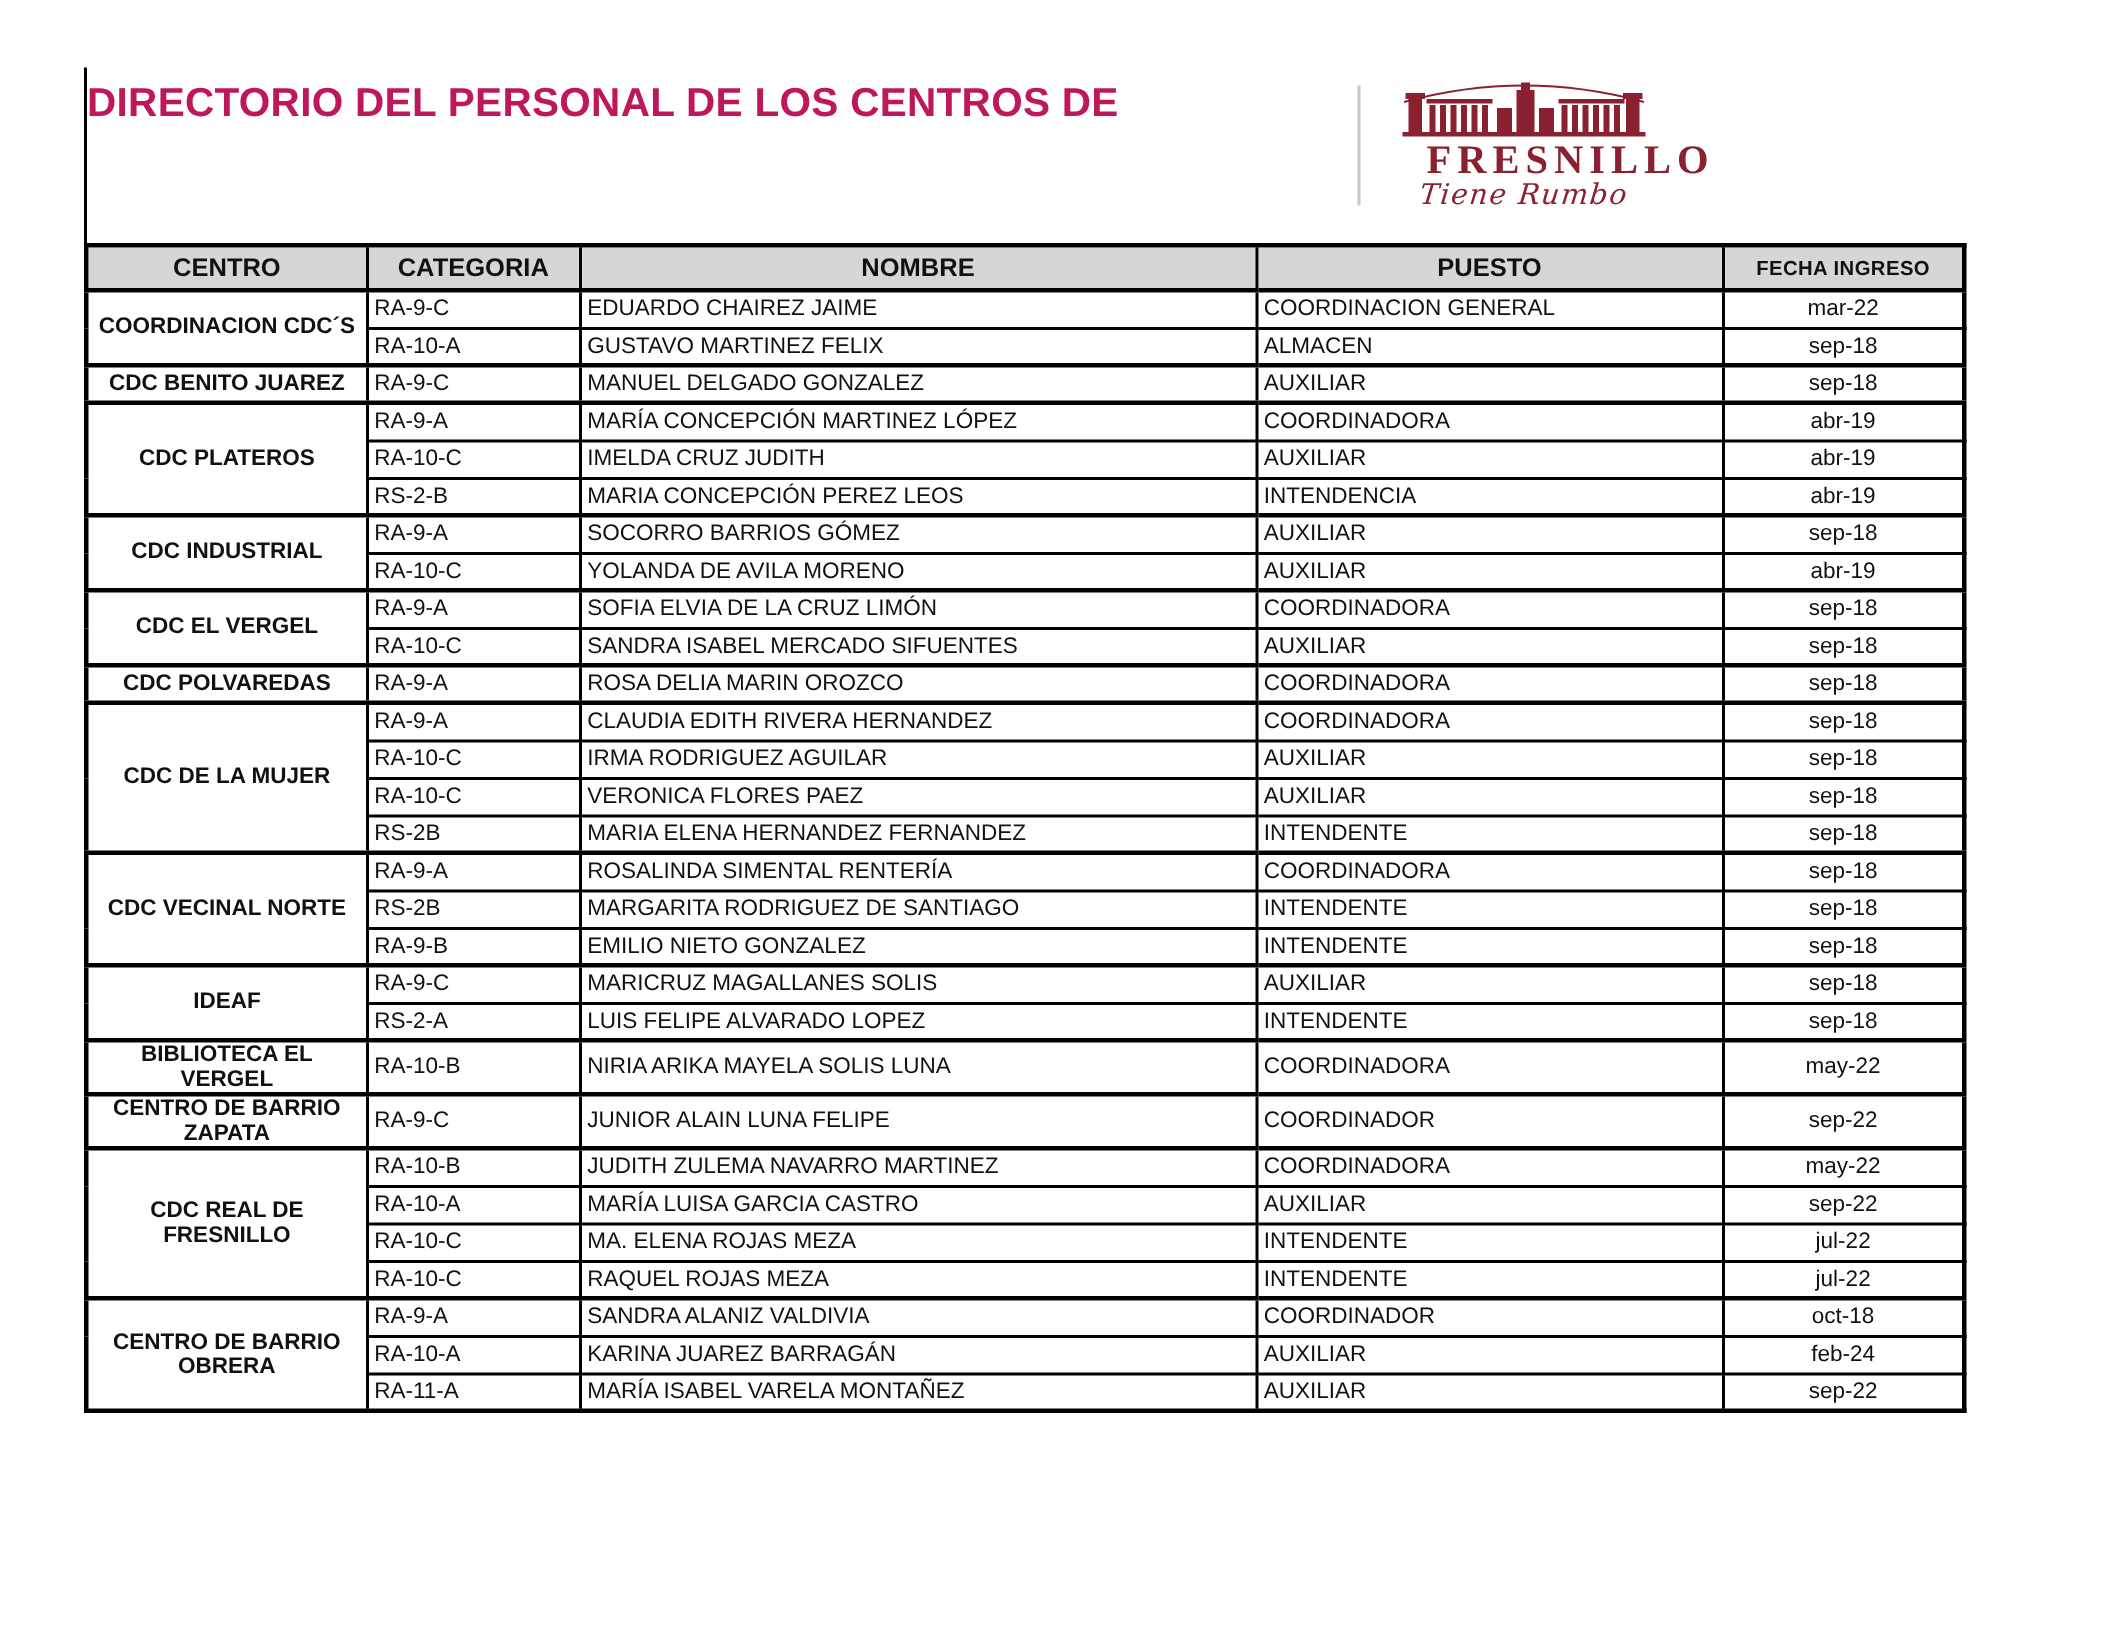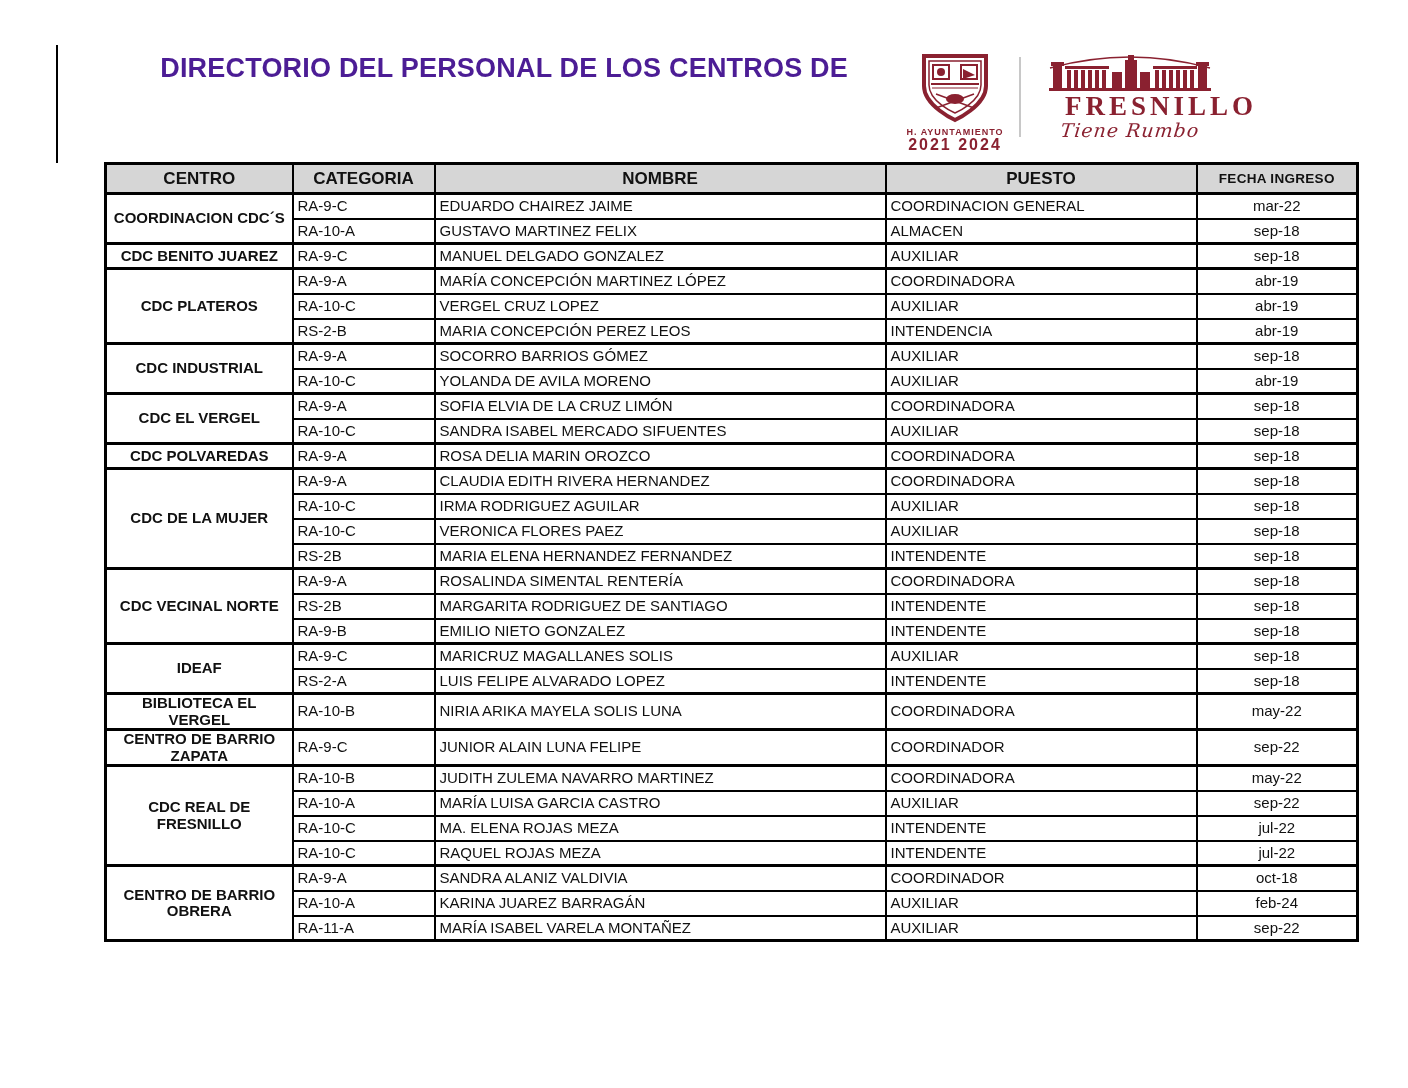--- a/index.html
+++ b/index.html
@@ -18,25 +18,25 @@
   .left-rule {
     position: absolute;
     left: 56px; top: 45px;
     height: 118px; width: 0;
     border-left: 2px solid #000;
   }
   .title-block {
     position: absolute;
     left: 58px; top: 48px;
     width: 790px;
-    text-align: right;
+    text-align: left;
     font-weight: bold;
     font-size: 27px;
     line-height: 1.55;
-    color: #4c1d95;
+    color: #be185d;
     letter-spacing: 0.2px;
   }
   .title-block span { display: block; }
 
   
   .logo {
     position: absolute;
     left: 905px; top: 52px;
     display: flex;
     align-items: flex-start;
@@ -66,21 +66,21 @@
   .tagline {
     font-family: "DejaVu Serif", serif;
     font-style: italic;
     font-size: 19px;
     letter-spacing: 1px;
     transform: skewX(-6deg);
     line-height: 1.1;
   }
 
   
-  .table-wrap { position: absolute; left: 56px; top: 162px; margin-left: 48px; }
+  .table-wrap { position: absolute; left: 56px; top: 162px; }
   table.directory {
     border-collapse: collapse;
     table-layout: fixed;
     width: 1252px;
     border: 3px solid #000;
   }
   table.directory th, table.directory td {
     border: 2px solid #000;
     overflow: hidden;
   }
@@ -115,36 +115,20 @@
 
 <div class="page">
 
   <div class="left-rule"></div>
 
   <div class="title-block">
     <span>DIRECTORIO DEL PERSONAL DE LOS CENTROS DE</span>
   </div>
 
   <div class="logo">
-    <div class="crest">
-      <svg width="78" height="74" viewBox="0 0 78 74">
-        <path d="M8 4 h62 v30 c0 20 -31 34 -31 34 c0 0 -31 -14 -31 -34 z" fill="none" stroke="#8a2130" stroke-width="4"></path>
-        <path d="M13 9 h52 v24 c0 17 -26 28 -26 28 c0 0 -26 -11 -26 -28 z" fill="none" stroke="#8a2130" stroke-width="1.5"></path>
-        <rect x="17" y="13" width="16" height="14" fill="none" stroke="#8a2130" stroke-width="2"></rect>
-        <rect x="45" y="13" width="16" height="14" fill="none" stroke="#8a2130" stroke-width="2"></rect>
-        <circle cx="25" cy="20" r="4" fill="#8a2130"></circle>
-        <path d="M47 17 l12 6 l-12 4 z" fill="#8a2130"></path>
-        <line x1="15" y1="32" x2="63" y2="32" stroke="#8a2130" stroke-width="2"></line>
-        <line x1="16" y1="36" x2="62" y2="36" stroke="#8a2130" stroke-width="1"></line>
-        <ellipse cx="39" cy="47" rx="9" ry="5" fill="#8a2130"></ellipse>
-        <path d="M20 42 l38 14 M58 42 l-38 14" stroke="#8a2130" stroke-width="1.5" fill="none"></path>
-      </svg>
-      <div class="crest-cap1">H. AYUNTAMIENTO</div>
-      <div class="crest-cap2">2021 2024</div>
-    </div>
     <div class="logo-divider"></div>
     <div class="wordmark-block">
       <svg width="170" height="38" viewBox="0 0 170 38">
         <path d="M5 14 Q 85 -8 165 14" fill="none" stroke="#8a2130" stroke-width="1.3"></path>
         <rect x="8" y="10" width="9" height="24" fill="#8a2130"></rect>
         <rect x="6" y="8" width="13" height="4" fill="#8a2130"></rect>
         <rect x="22" y="16" width="4" height="18" fill="#8a2130"></rect>
         <rect x="29" y="16" width="4" height="18" fill="#8a2130"></rect>
         <rect x="36" y="16" width="4" height="18" fill="#8a2130"></rect>
         <rect x="43" y="16" width="4" height="18" fill="#8a2130"></rect>
@@ -212,21 +196,21 @@
           </tr>
           <tr class="group-start">
             <td class="centro" rowspan="3">CDC PLATEROS</td>
             <td class="cat">RA-9-A</td>
             <td class="nombre">MARÍA CONCEPCIÓN MARTINEZ LÓPEZ</td>
             <td class="puesto">COORDINADORA</td>
             <td class="fecha">abr-19</td>
           </tr>
           <tr>
             <td class="cat">RA-10-C</td>
-            <td class="nombre">VERGEL CRUZ LOPEZ</td>
+            <td class="nombre">IMELDA CRUZ JUDITH</td>
             <td class="puesto">AUXILIAR</td>
             <td class="fecha">abr-19</td>
           </tr>
           <tr>
             <td class="cat">RS-2-B</td>
             <td class="nombre">MARIA CONCEPCIÓN PEREZ LEOS</td>
             <td class="puesto">INTENDENCIA</td>
             <td class="fecha">abr-19</td>
           </tr>
           <tr class="group-start">

